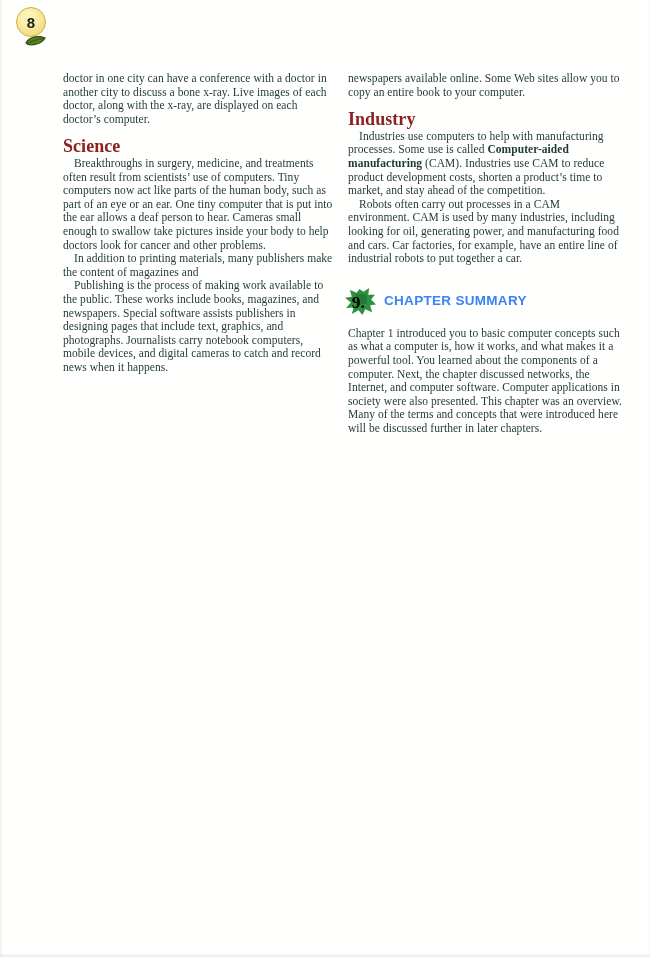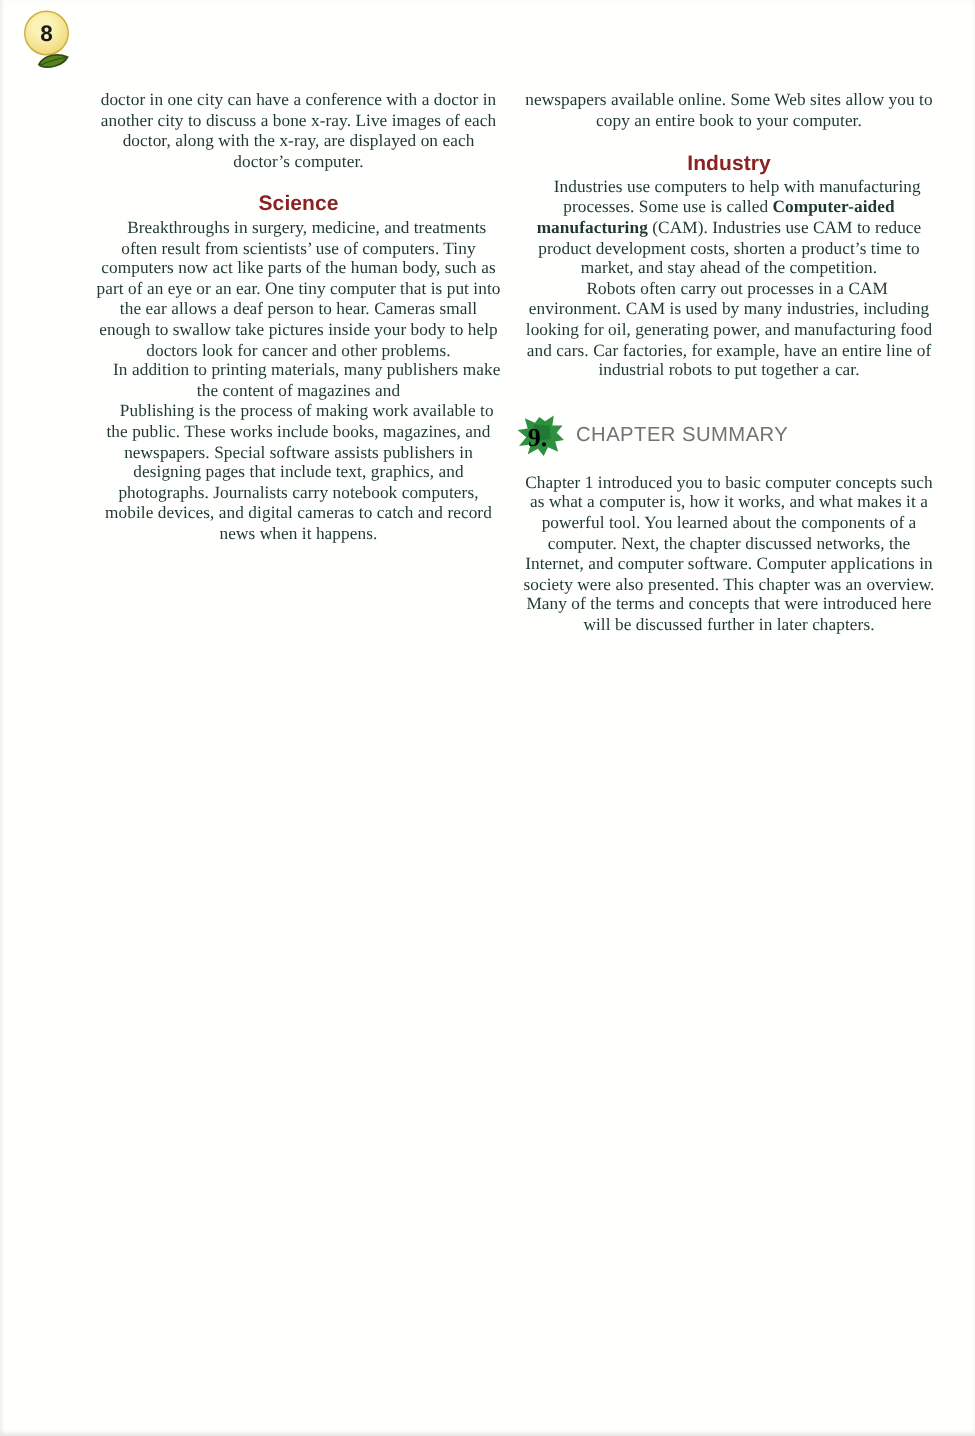--- a/index.html
+++ b/index.html
@@ -22,50 +22,49 @@
     border:1px solid #cfae3e;
     box-sizing:border-box;
     display:flex; align-items:center; justify-content:center;
     font-family:"Liberation Sans", sans-serif;
     font-size:15px; font-weight:bold; color:#1a1a1a;
   }
   .badge-leaf { position:absolute; left:9px; top:25px; width:24px; height:16px; }
 
   
   .col {
-    position:absolute; top:61px;
+    position:absolute; top:72px;
     font-size:11.5px; line-height:13.6px;
     letter-spacing:0.05px;
-    text-align:center;
   }
   .col-left  { left:63px;  width:272px; }
   .col-right { left:348px; width:276px; }
 
   p { margin:0; }
   p.indent { text-indent:11px; }
 
   h3.section {
-    font-family:Liberation Sans, sans-serif;
-    font-size:14px; font-weight:bold;
+    font-family:Liberation Serif, serif;
+    font-size:18px; font-weight:bold;
     color:#8b2121;
     margin:14px 0 3px 0;
   }
 
   .bold-term { font-weight:bold; }
   .italic-term { }
 
   .summary-header {
     display:flex; align-items:center; gap:7px;
     margin:21px 0 11px -4px;
   }
   .splat-icon { width:33px; height:29px; flex:0 0 auto; }
   .summary-title {
     font-family:"Liberation Sans", sans-serif;
-    font-size:13.5px; font-weight:normal;
-    color:#737373; letter-spacing:0.3px;
+    font-size:13.5px; font-weight:bold;
+    color:#3b82f6; letter-spacing:0.3px;
   }
 </style>
 </head>
 <body>
 
 <div class="page">
 
   <div class="badge">
     <div class="badge-circle">
       <span>8</span>

